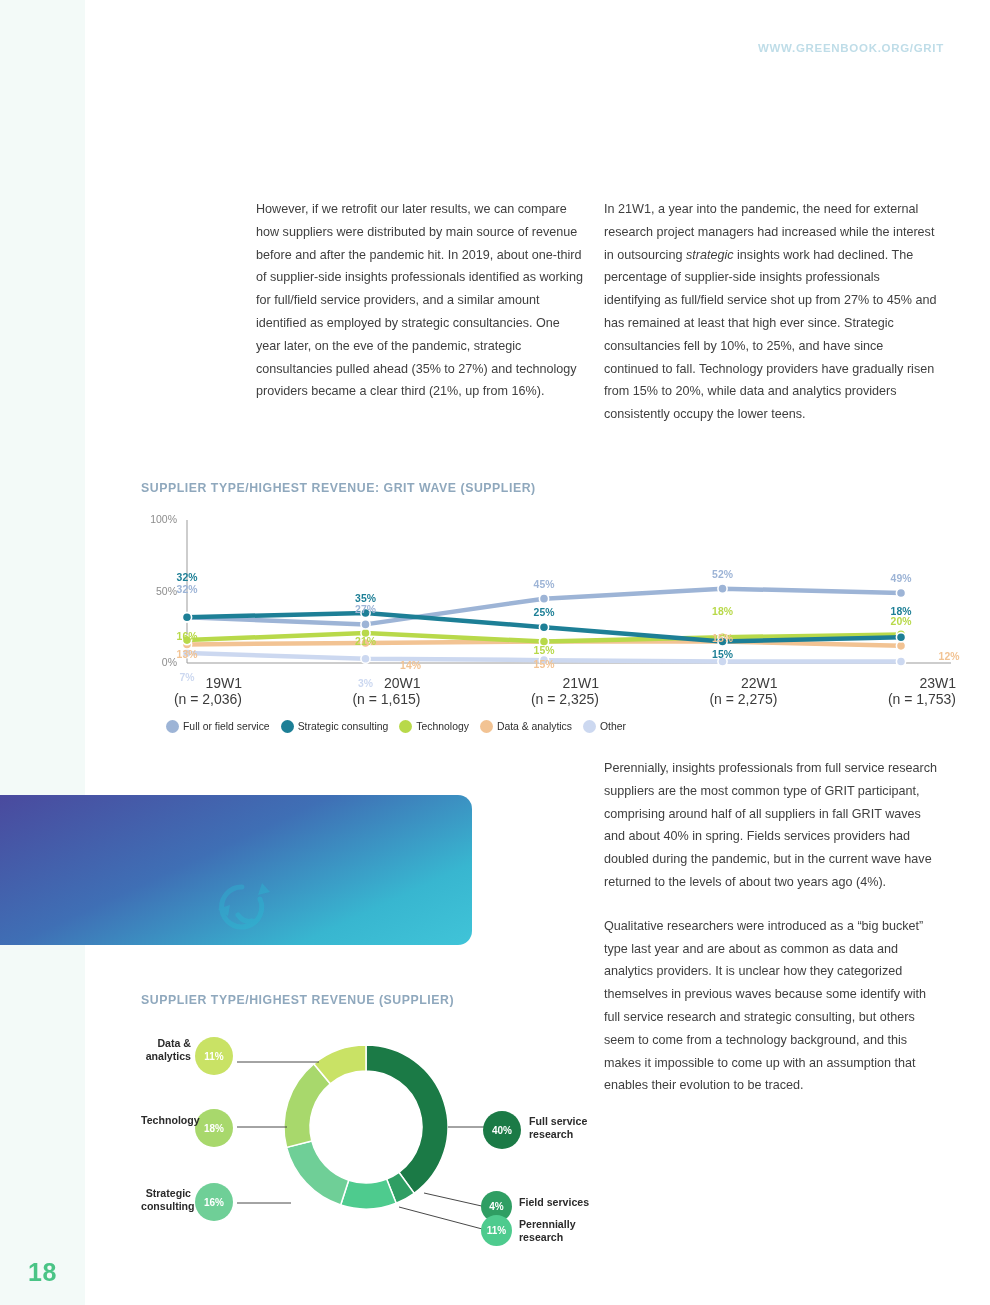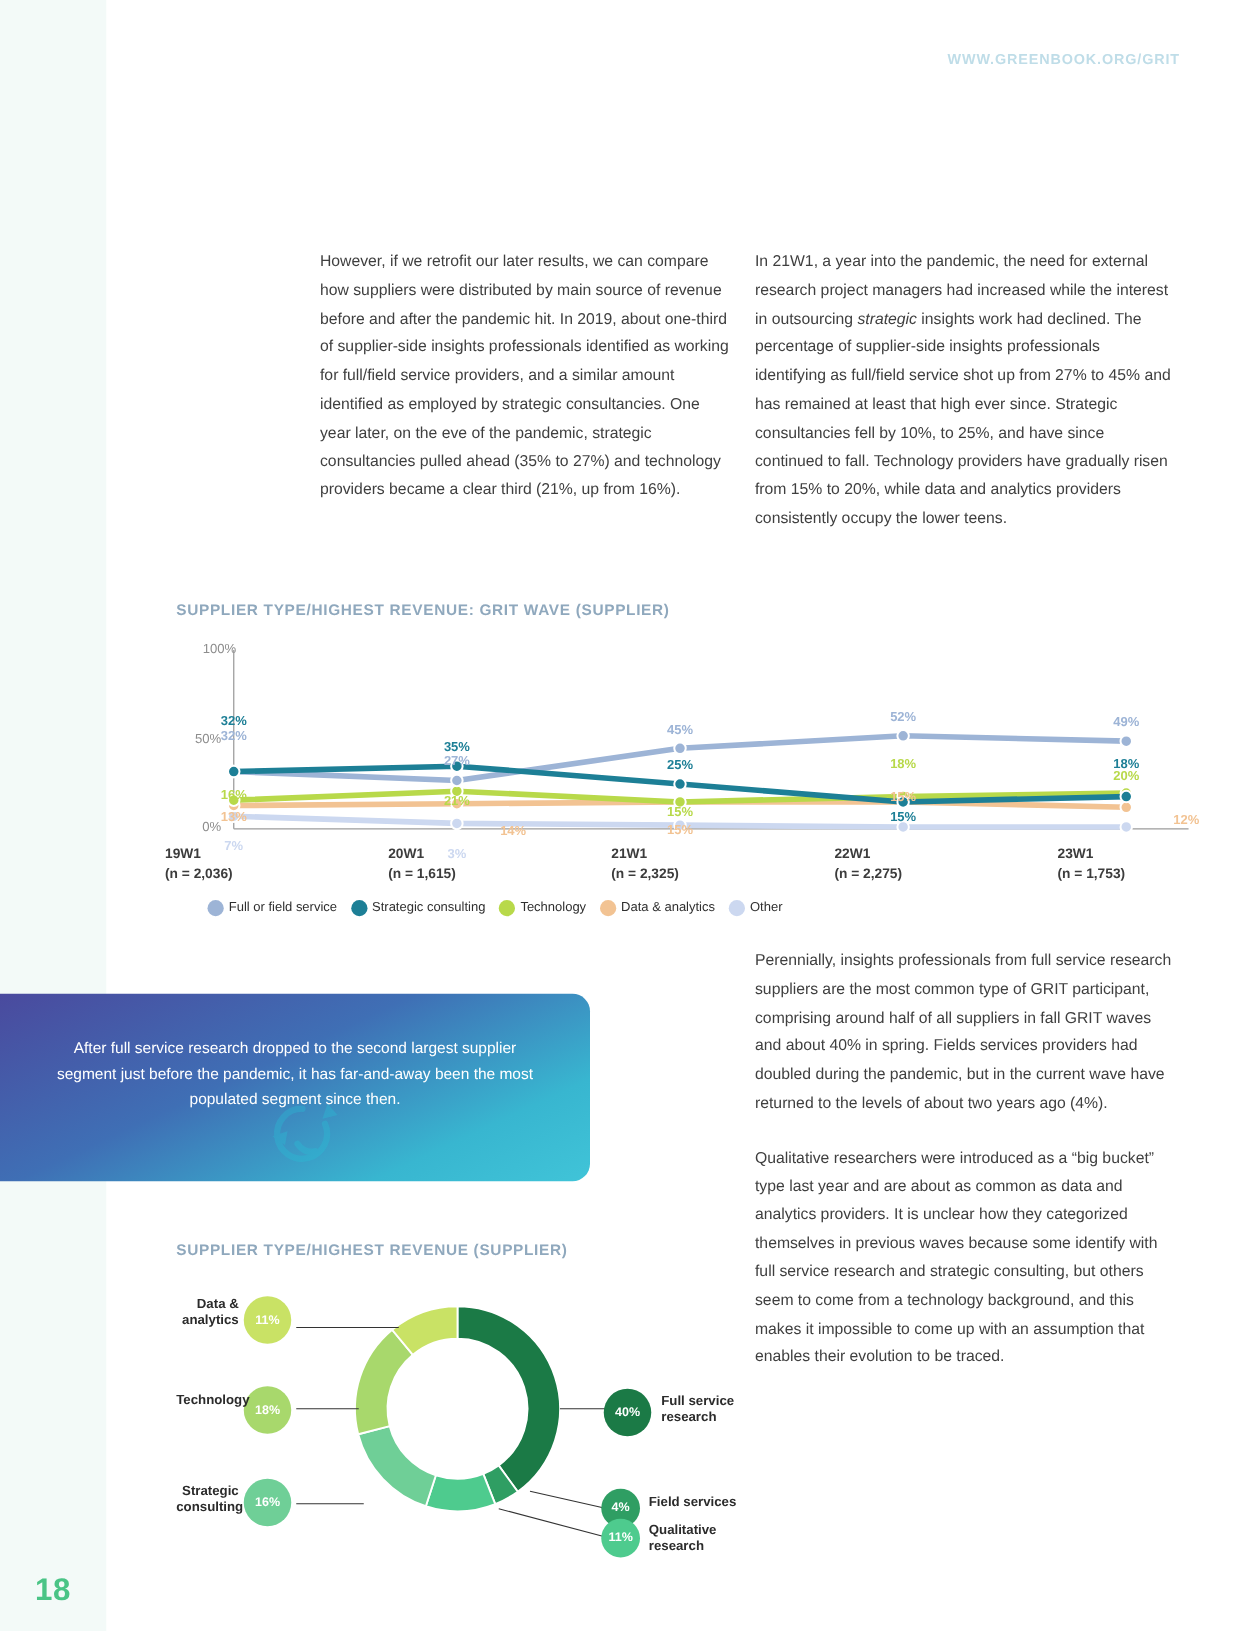--- a/index.html
+++ b/index.html
@@ -48,21 +48,21 @@
   #h-line { left:141px; top:481px; }
   #h-donut { left:141px; top:993px; }
 
   
   .linechart { position:absolute; left:141px; top:505px; width:810px; height:235px; }
   .lc-svg { position:absolute; left:0; top:0; }
   .axis-label {
     position:absolute; font-size:10.5px; color:#8d8d8d; text-align:right; width:34px;
   }
   .xtick {
-    position:absolute; text-align:left; font-size:11px; color:#3c3c3c; line-height:16px;font-weight:bold;
+    position:absolute; text-align:right; font-size:14px; color:#3c3c3c; line-height:16px;
   }
   .xtick .n { color:#3c3c3c; }
   .legend {
     position:absolute; left:25px; top:215px;
     display:flex; align-items:flex-end; gap:0;
     font-size:10.4px; color:#2f2f2f;
   }
   .legend .item { display:flex; align-items:center; gap:4px; margin-right:11px; }
   .legend .dot { width:13px; height:13px; border-radius:50%; display:block; }
 
@@ -174,21 +174,21 @@
       <div class="dlabel" style="color: rgb(242, 195, 147); left: 224.5px; top: 154.98px; margin-left: 45px;">14%</div>
       <div class="dlabel" style="color: rgb(242, 195, 147); left: 403px; top: 153.55px;">15%</div>
       <div class="dlabel" style="color: rgb(242, 195, 147); left: 581.5px; top: 127.55px;">15%</div>
       <div class="dlabel" style="color: rgb(242, 195, 147); left: 760px; top: 145.84px; margin-left: 48px;">12%</div>
       <div class="dlabel" style="color: rgb(204, 216, 240); left: 46px; top: 166.99px;">7%</div>
       <div class="dlabel" style="color: rgb(204, 216, 240); left: 224.5px; top: 172.71px;">3%</div>
     </div>
   <div id="lc-yaxis">
       <div class="axis-label" style="left: 2px; top: 151px;">0%</div>
       <div class="axis-label" style="left: 2px; top: 79.5px;">50%</div>
-      <div class="axis-label" style="left: 2px; top: 8px; margin-left: 12px;">100%</div>
+      <div class="axis-label" style="left: 2px; top: 8px;">100%</div>
     </div>
   <div id="lc-xaxis">
       <div class="xtick" style="left: -9px; top: 170px; width: 110px;">
         <div>19W1</div>
         <div class="n">(n = 2,036)</div>
       </div>
       <div class="xtick" style="left: 169.5px; top: 170px; width: 110px;">
         <div>20W1</div>
         <div class="n">(n = 1,615)</div>
       </div>
@@ -223,21 +223,20 @@
         <span>Data &amp; analytics</span>
       </div>
       <div class="item">
         <span class="dot" style="background:#ccd8f0"></span>
         <span>Other</span>
       </div>
     </div>
 </div>
 
 <div class="callout">
-  <div class="callout-text">After full service research dropped to the second largest supplier segment just before the pandemic, it has far-and-away been the most populated segment since then.</div>
   <svg class="callout-mark" viewBox="0 0 68 52">
     <path d="M30 6 a20 20 0 1 0 18 12" fill="none" stroke="#27c2d8" stroke-width="5" stroke-linecap="round"></path>
     <path d="M50 2 l-4 12 l12 -3 z" fill="#27c2d8"></path>
     <path d="M18 24 l-12 4 l10 7 z" fill="#27c2d8"></path>
     <path d="M26 34 q6 8 14 6" fill="none" stroke="#27c2d8" stroke-width="5" stroke-linecap="round"></path>
   </svg>
 </div>
 
 <div class="col col-right-bot">
   <p>Perennially, insights professionals from full service research suppliers are the most common type of GRIT participant, comprising around half of all suppliers in fall GRIT waves and about 40% in spring. Fields services providers had doubled during the pandemic, but in the current wave have returned to the levels of about two years ago (4%).</p>
@@ -260,21 +259,21 @@
       <line x1="96" y1="188" x2="150" y2="188" stroke="#333" stroke-width="0.9"></line>
       <line x1="96" y1="112" x2="146" y2="112" stroke="#333" stroke-width="0.9"></line>
       <line x1="96" y1="47" x2="178" y2="47" stroke="#333" stroke-width="0.9"></line>
     </svg>
   <div id="dn-bubbles">
       <div class="bub" style="left: 342px; top: 96px; width: 38px; height: 38px; background: rgb(27, 122, 70);">40%</div>
       <div class="bub-label right" style="left: 388px; width: 100px; top: 100px;">Full service research</div>
       <div class="bub" style="left: 340px; top: 176px; width: 31px; height: 31px; background: rgb(47, 158, 99);">4%</div>
       <div class="bub-label right" style="left: 378px; width: 100px; top: 181px;">Field services</div>
       <div class="bub" style="left: 340px; top: 200px; width: 31px; height: 31px; background: rgb(78, 203, 142);">11%</div>
-      <div class="bub-label right" style="left: 378px; width: 100px; top: 203px;">Qualitative research</div>
+      <div class="bub-label right" style="left: 378px; width: 100px; top: 203px;">Perennially research</div>
       <div class="bub" style="left: 54px; top: 168px; width: 38px; height: 38px; background: rgb(111, 207, 151);">16%</div>
       <div class="bub-label left" style="left: 0px; width: 50px; top: 172px;">Strategic consulting</div>
       <div class="bub" style="left: 54px; top: 94px; width: 38px; height: 38px; background: rgb(168, 216, 108);">18%</div>
       <div class="bub-label left" style="left: 0px; width: 50px; top: 99px;">Technology</div>
       <div class="bub" style="left: 54px; top: 22px; width: 38px; height: 38px; background: rgb(201, 226, 101);">11%</div>
       <div class="bub-label left" style="left: 0px; width: 50px; top: 22px;">Data &amp; analytics</div>
     </div>
 </div>
 
 </body></html>

